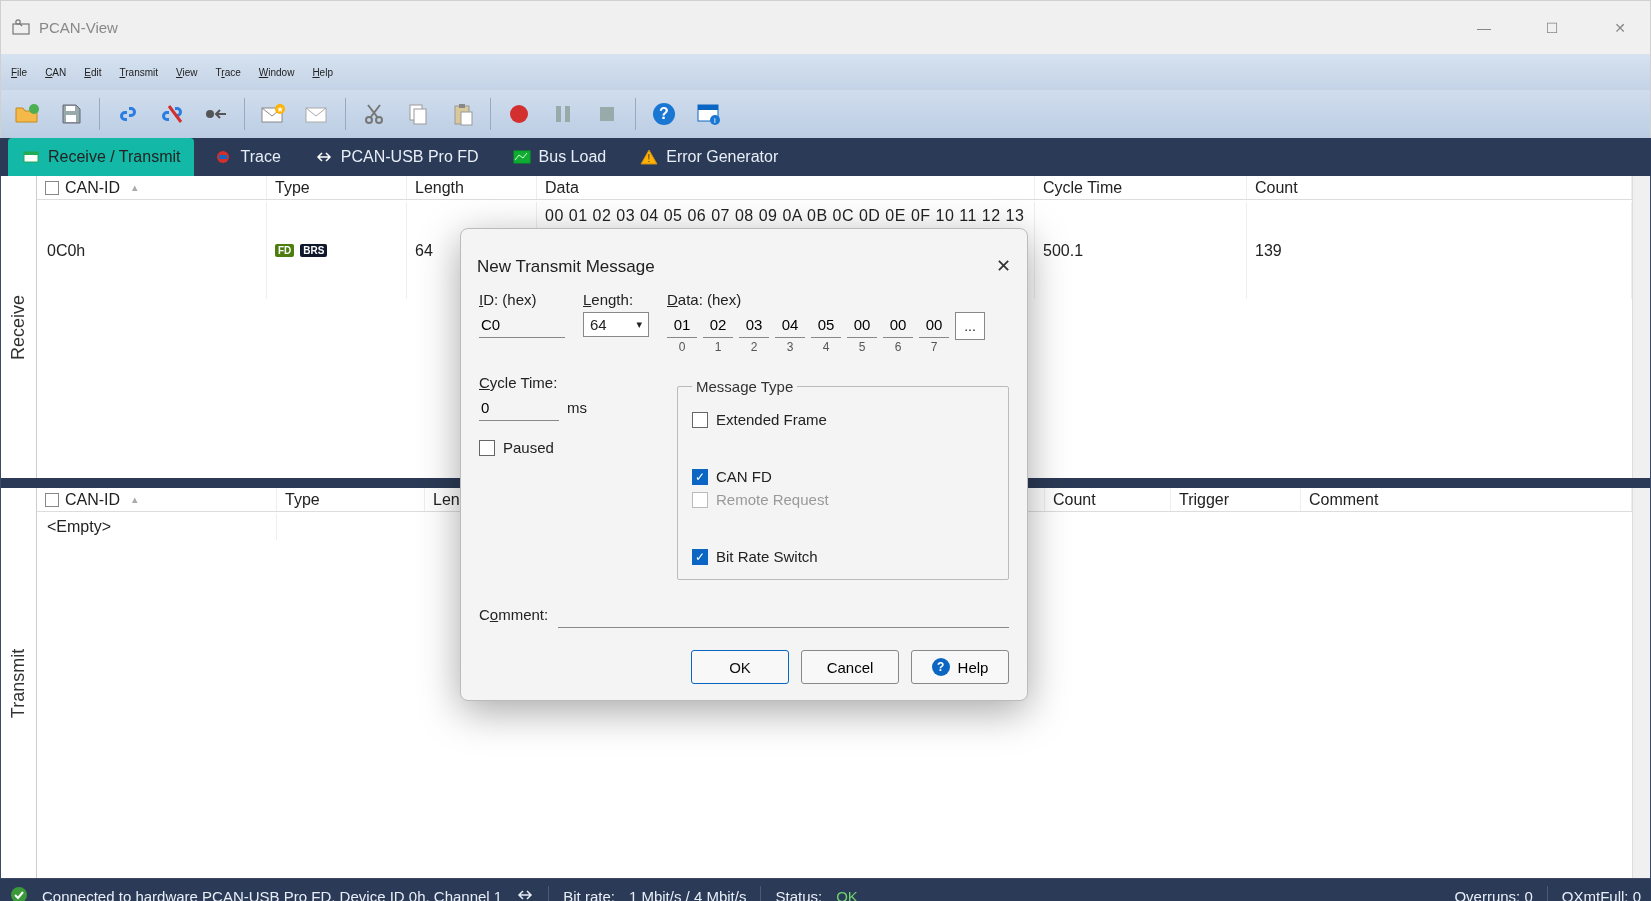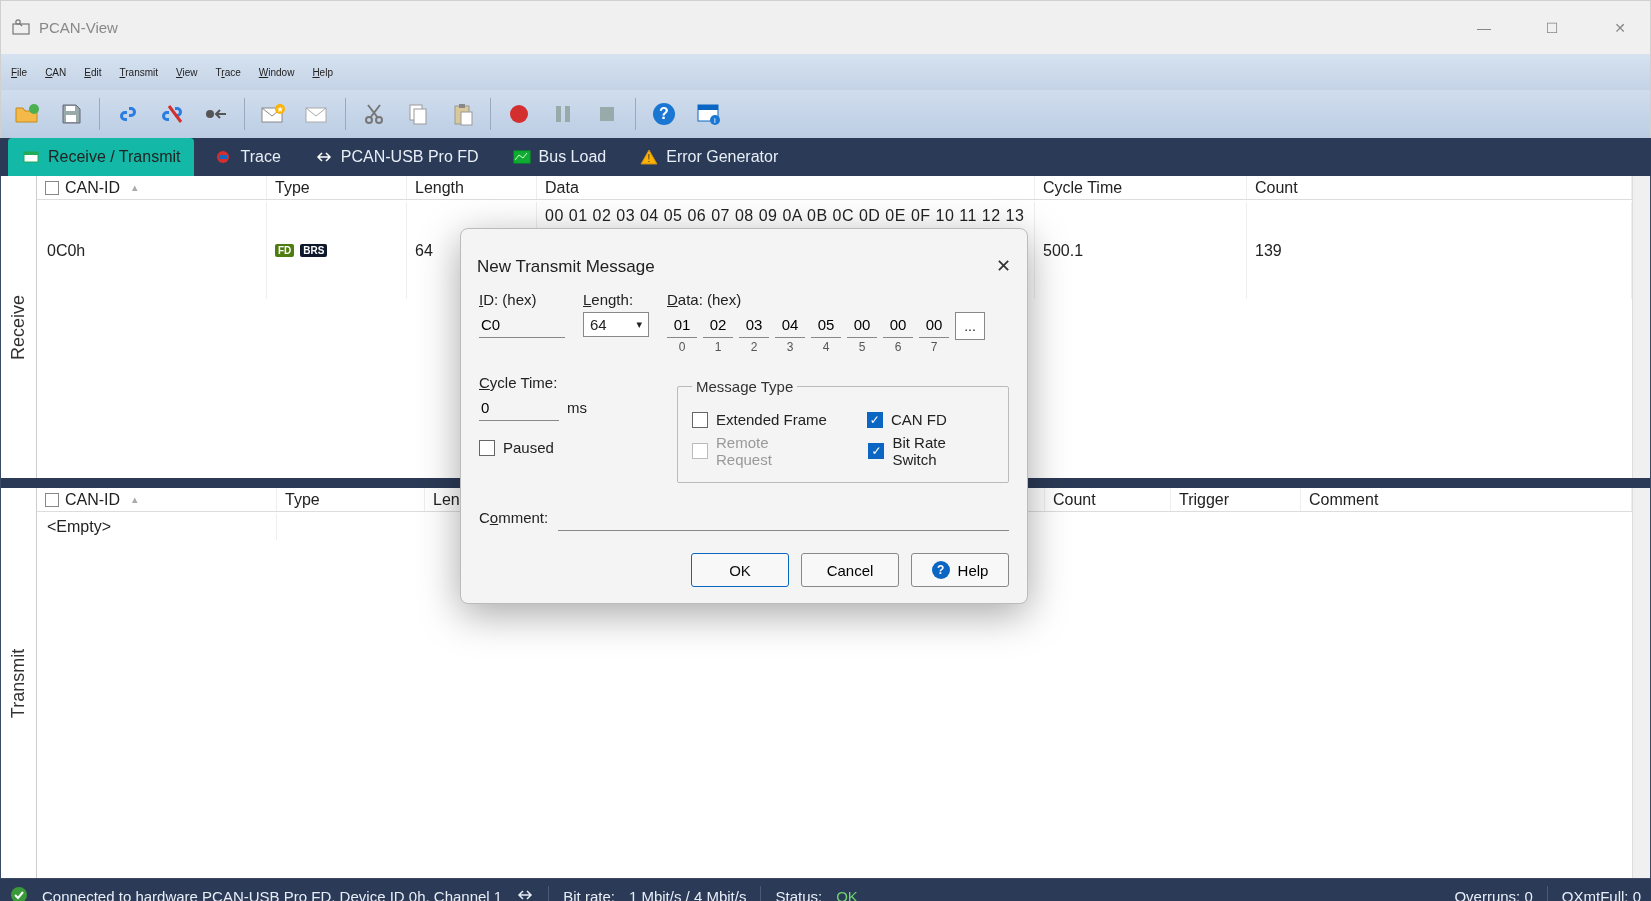--- a/index.html
+++ b/index.html
@@ -84,21 +84,21 @@
 .dialog .ul { text-decoration: underline; }
 .dialog input.tx { border:none; border-bottom:1px solid #888; background:transparent; padding:4px 2px; font-size:15px; width:86px; }
 .dialog .sel { display:flex; align-items:center; border:1px solid #888; padding:3px 6px; width:66px; justify-content:space-between; background:#fff; font-size:15px;}
 .dialog .databytes { display:flex; gap:6px; align-items:flex-start; }
 .dialog .dbyte { display:flex; flex-direction:column; align-items:center; gap:2px; }
 .dialog .dbyte input { width:30px; text-align:center; border:none; border-bottom:1px solid #888; background:transparent; padding:4px 0; font-size:15px; }
 .dialog .dbyte .idx { font-size:12px; color:#555; }
 .dialog .morebtn { width:30px; height:28px; border:1px solid #888; background:#fff; display:flex; align-items:center; justify-content:center; font-size:14px; }
 .dialog fieldset { border:1px solid #bbb; border-radius:2px; padding:10px 14px 14px; margin-top:4px; }
 .dialog legend { font-size:15px; color:#333; padding:0 4px; }
-.dialog .chkline { display:flex; gap:40px; margin-top:6px; }
+.dialog .chkline { display:flex; gap:40px; margin-top:6px;flex-direction:column; }
 .dialog .chkitm { display:flex; align-items:center; gap:8px; font-size:15px; }
 .dialog .chkbox { width:16px; height:16px; border:1px solid #666; background:#fff; display:inline-flex; align-items:center; justify-content:center; }
 .dialog .chkbox.checked { background:#0a66c2; border-color:#0a66c2; color:#fff; font-size:12px; }
 .dialog .chkbox.disabled { border-color:#bbb; }
 .dialog .disabled-txt { color:#999; }
 .dialog .comment-row { display:flex; align-items:center; gap:10px; margin-top:20px; }
 .dialog .comment-row input { flex:1; border:none; border-bottom:1px solid #888; background:transparent; padding:5px 2px; font-size:15px; }
 .dialog .btns { display:flex; gap:12px; justify-content:flex-end; padding:12px 18px 16px; }
 .dialog .btn { min-width:98px; padding:7px 18px; border:1px solid #888; background:#f8f8f8; border-radius:3px; font-size:15px; display:flex; align-items:center; justify-content:center; gap:8px;}
 .dialog .btn.primary { border-color:#0a66c2; color:#111; }

